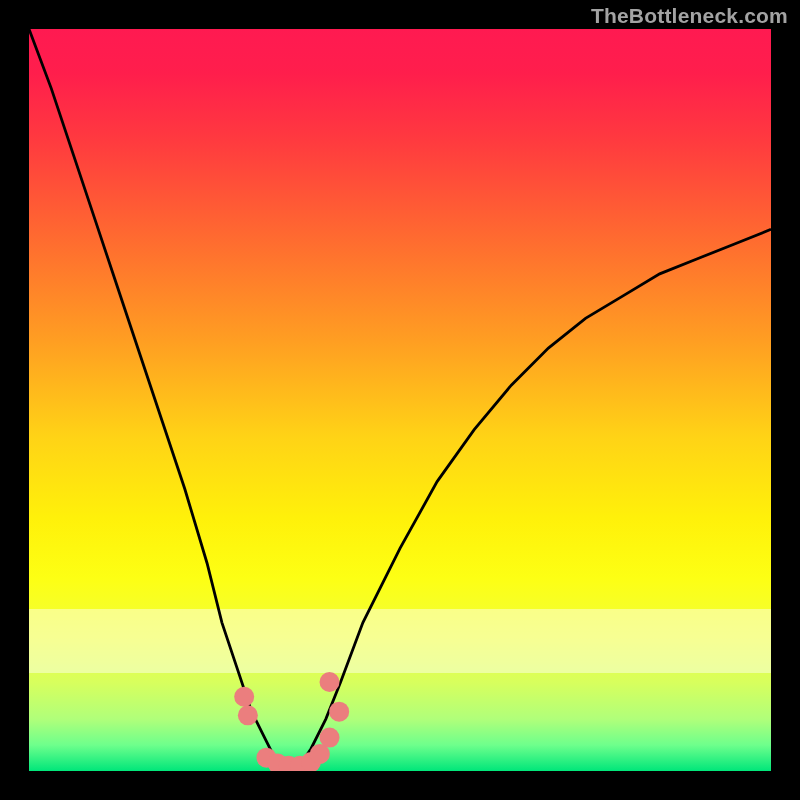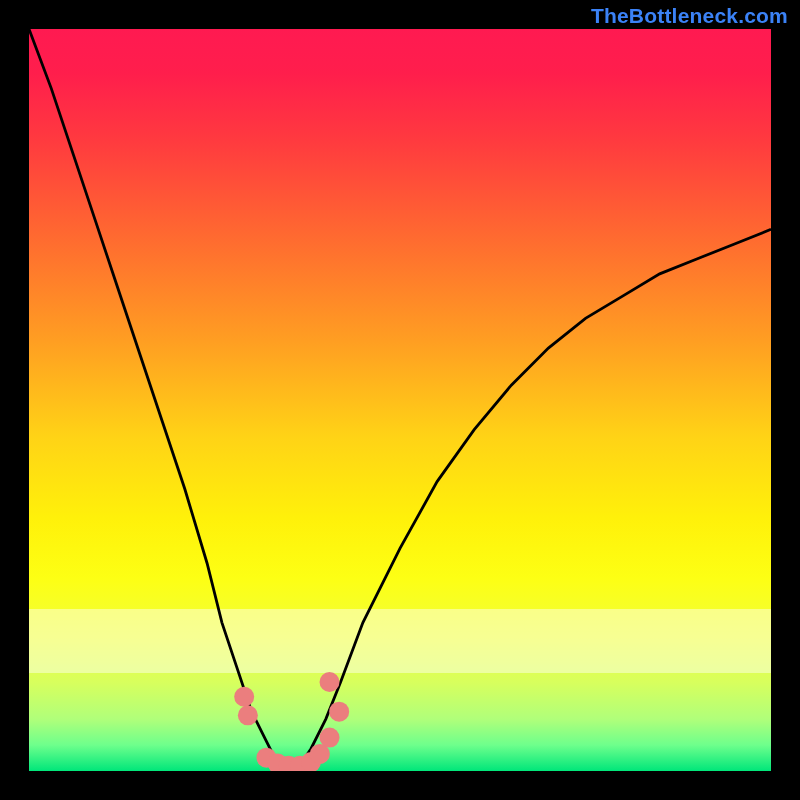--- a/index.html
+++ b/index.html
@@ -30,21 +30,21 @@
     left: 0; top: 0; width: 742px; height: 742px;
     overflow: visible;
   }
   .watermark {
     position: absolute;
     right: 12px;
     top: 4px;
     font-family: Arial, Helvetica, sans-serif;
     font-size: 21px;
     font-weight: 600;
-    color: #3b82f6;
+    color: #a3a3a3;
     letter-spacing: 0.2px;
     user-select: none;
   }
 </style>
 </head>
 <body>
 
 <div class="frame">
   <div class="plot">
 

